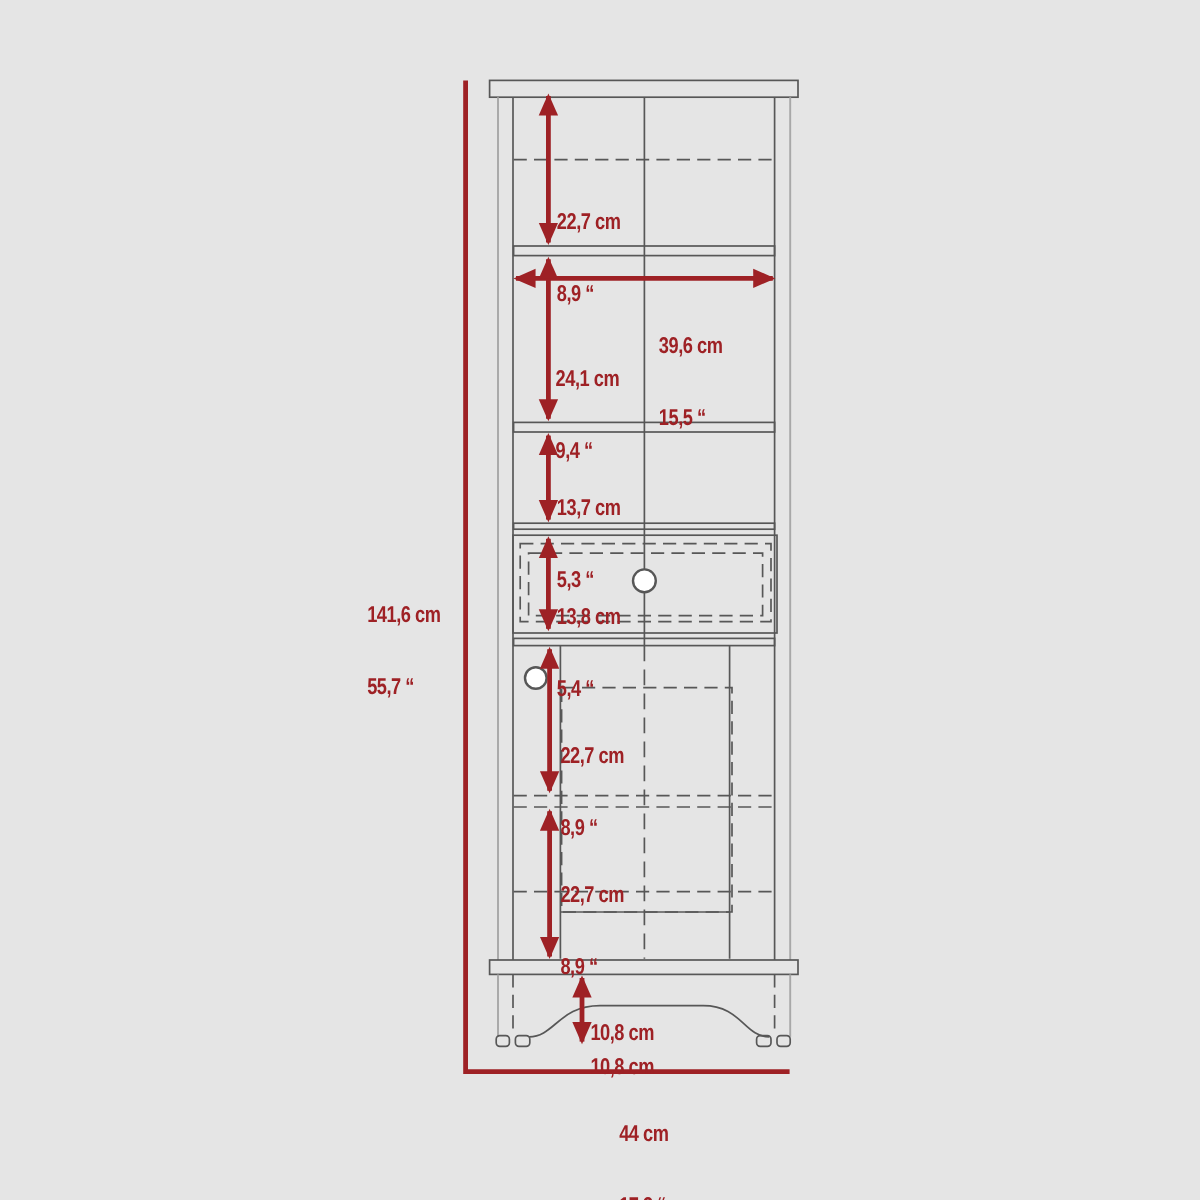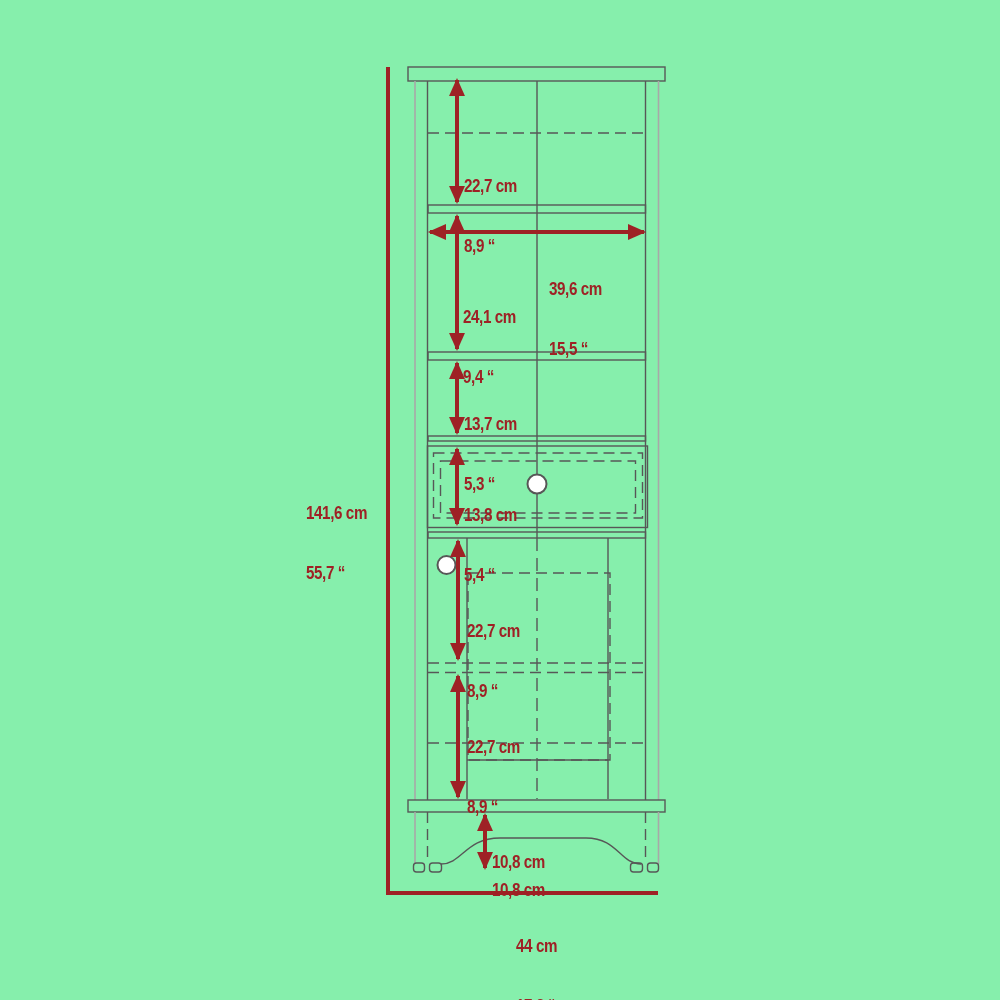--- a/index.html
+++ b/index.html
@@ -1,17 +1,17 @@
 <!DOCTYPE html>
 <html style="--red: #9e2125; --line: #575757; --light_fill: #ececec;"><head>
 <meta charset="utf-8">
 <style>
   :root{ --red:#9e2125; }
   html,body{margin:0;padding:0;background:#fff;}
-  .stage{position:relative;width:1000px;height:1000px;background:#86efac;overflow:hidden;
+  .stage{position:relative;width:1000px;height:1000px;background:#e5e5e5;overflow:hidden;
          font-family:"Liberation Sans",sans-serif;}
   .stage svg{position:absolute;left:0;top:0;}
   .dim{position:absolute;color:var(--red);
        font:700 19px/20px "Liberation Sans",sans-serif;
        letter-spacing:-0.5px;white-space:pre;
        transform:scaleX(.8);transform-origin:0 0;}
   .gline{stroke:#575757;stroke-width:1.4;fill:none;}
   .glight{stroke:#a8a8a8;stroke-width:1.6;fill:none;}
   .dash{stroke-dasharray:11 6;}
   .longdash{stroke-dasharray:13 7;}

